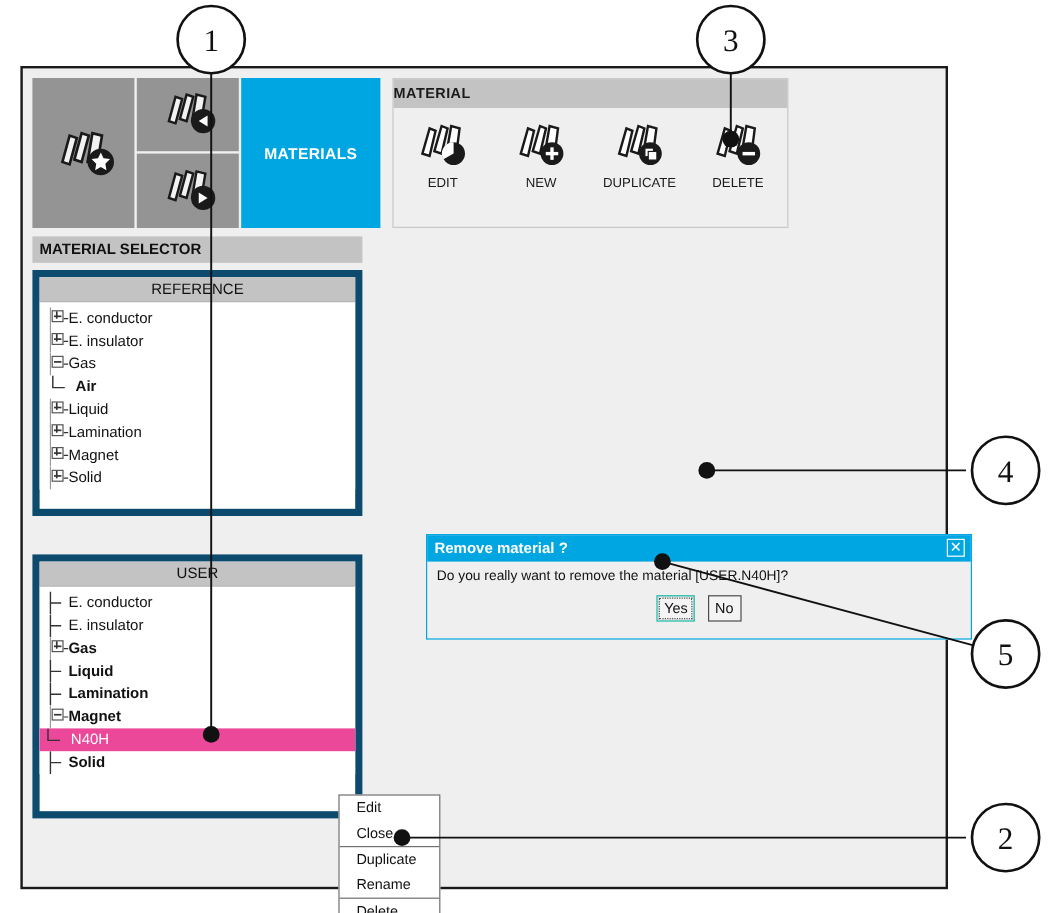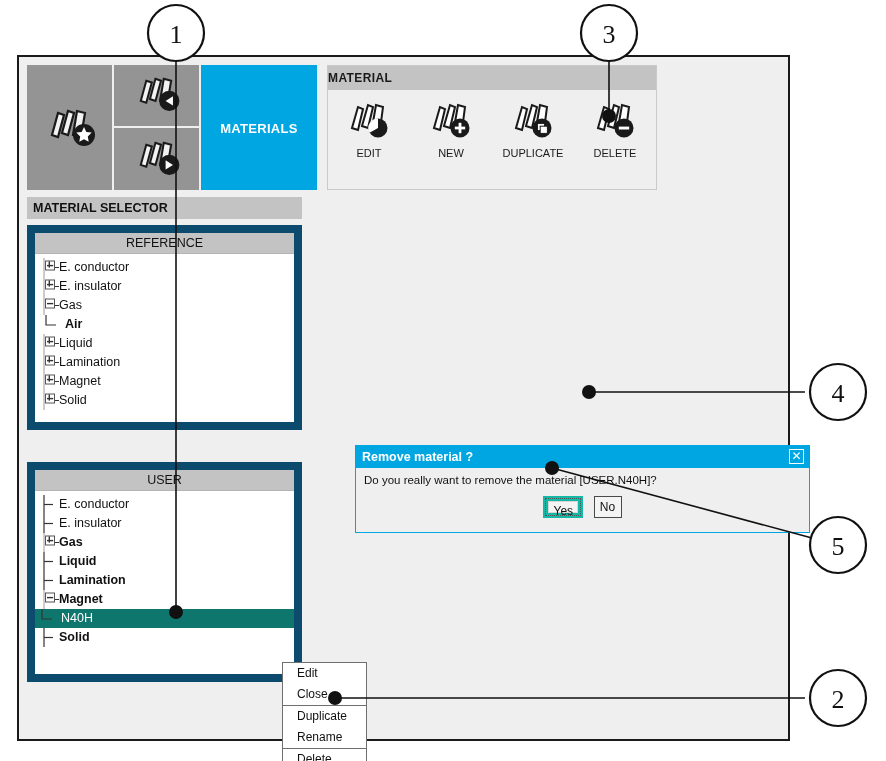--- a/index.html
+++ b/index.html
@@ -33,32 +33,32 @@
            align-items:flex-start;padding-top:10px;}
   .cmd{flex:1 1 0;text-align:center;cursor:default;}
   .cmd .cmd-ico{display:block;height:46px;}
   .cmd .cmd-label{display:block;font-size:11px;color:#1a1a1a;margin-top:1px;}
 
   
   #selector-title{position:absolute;left:8px;top:140px;width:275px;height:22px;
       background:#c3c3c3;color:#111;font-size:12.5px;font-weight:bold;
       line-height:22px;padding-left:6px;box-sizing:border-box;}
 
-  .tree-panel{position:absolute;background:#ffffff;border:8px solid #0c4a6e;
+  .tree-panel{position:absolute;background:#ffffff;border:6px solid #0c4a6e;
               box-sizing:border-box;}
   #reference-panel{left:8px;top:168px;width:275px;height:205px;}
   #user-panel{left:8px;top:405px;width:275px;height:220px;}
   .tree-header{height:20px;background:#c3c3c3;color:#111;font-size:12.5px;
       text-align:center;line-height:20px;border-bottom:1px solid #b4b4b4;}
   .tree-body{position:relative;padding:4px 0 0 4px;background:#ffffff;}
   .tree-row{position:relative;height:19px;line-height:19px;font-size:12.5px;
             color:#111;white-space:nowrap;padding-left:4px;}
   .tree-row.bold{font-weight:bold;}
   .tree-row.child{padding-left:26px;font-weight:bold;}
-  .tree-row.selected{background:#0f766e;color:#ffffff;margin-left:-4px;
+  .tree-row.selected{background:#ec4899;color:#ffffff;margin-left:-4px;
                      padding-left:30px;font-weight:normal;}
   .tw{display:inline-block;width:16px;text-align:center;vertical-align:middle;}
   .tw svg{vertical-align:middle;}
 
   
   #context-menu{position:absolute;left:263px;top:605px;width:85px;
       background:#ffffff;border:1px solid #6f6f6f;box-sizing:border-box;z-index:40;}
   .menu-group{border-bottom:1px solid #6f6f6f;}
   .menu-group:last-child{border-bottom:none;}
   .menu-item{height:21px;line-height:21px;font-size:12px;color:#111;
@@ -73,21 +73,21 @@
   #dialog-close{position:absolute;right:5px;top:3px;width:15px;height:15px;
       border:1px solid #ffffff;box-sizing:border-box;color:#ffffff;font-size:12px;
       line-height:13px;text-align:center;cursor:default;}
   #dialog-message{position:absolute;left:8px;top:28px;font-size:11.5px;color:#111;}
   #dialog-buttons{position:absolute;left:0;right:0;top:50px;text-align:center;}
   .dlg-btn{display:inline-block;min-width:28px;height:22px;line-height:20px;
       background:#f4f4f4;border:1px solid #4a4a4a;font-size:12px;color:#111;
       padding:0 5px;margin:0 3px;box-sizing:border-box;cursor:default;
       vertical-align:middle;}
   .dlg-btn.focused{outline:1px dotted #555;outline-offset:-3px;
-      border:5px solid #14b8a6;box-shadow:inset 0 0 0 1px #d6d6d6;}
+      border:1px solid #14b8a6;box-shadow:inset 0 0 0 1px #d6d6d6;}
 
   
   #callouts{position:absolute;left:0;top:0;width:886px;height:761px;
             pointer-events:none;z-index:60;}
   .callout-num{font-family:"Liberation Serif","DejaVu Serif",serif;font-size:26px;
                fill:#111;text-anchor:middle;dominant-baseline:central;}
 </style>
 </head>
 <body>
 

